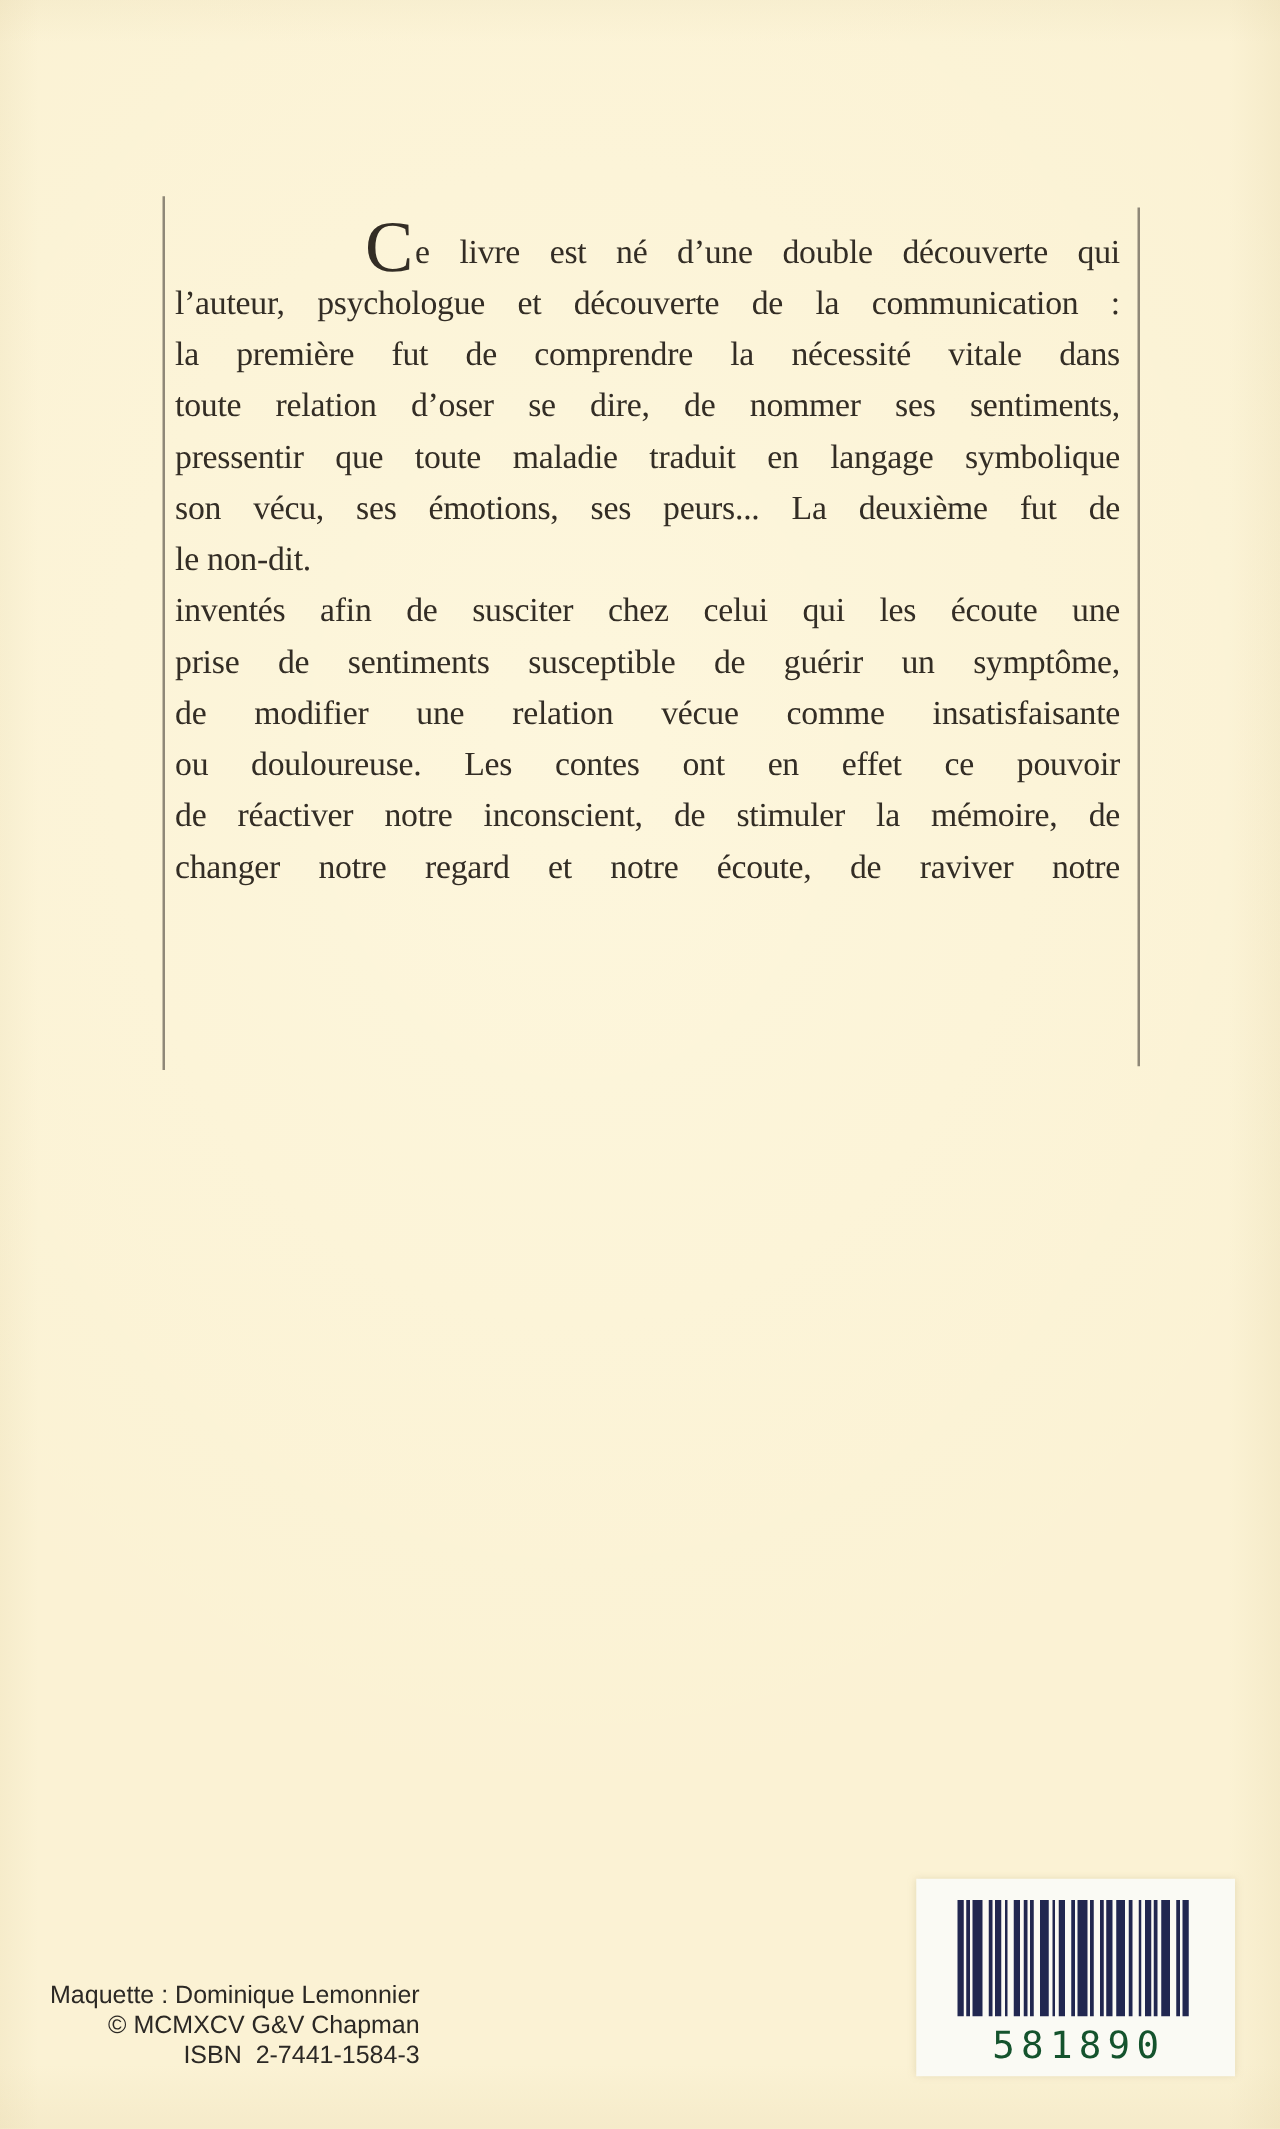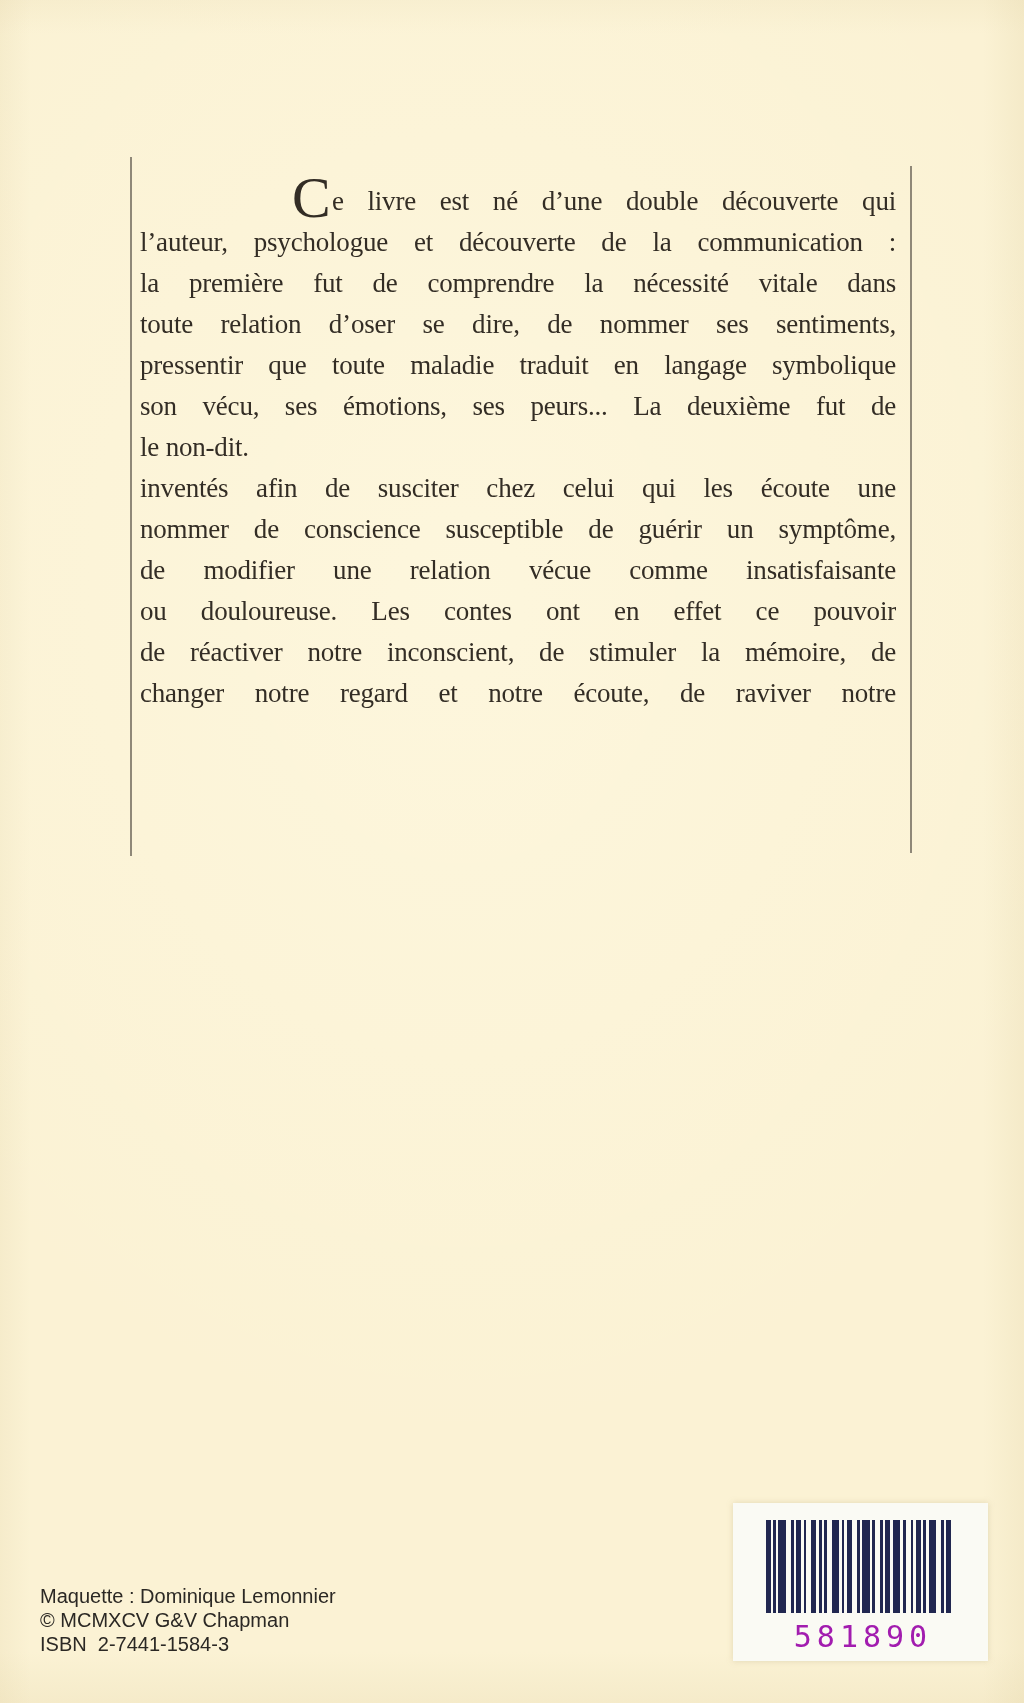--- a/index.html
+++ b/index.html
@@ -33,57 +33,57 @@
   .line.first{position:relative;padding-left:192px;box-sizing:border-box;}
   .dropcap{
     position:absolute;left:152px;top:-12px;
     font-size:58px;line-height:58px;letter-spacing:0;
   }
   .credits{
     position:absolute;left:40px;top:1584px;
     font-family:"Liberation Sans", sans-serif;
     font-size:20px;line-height:24px;color:#2b2824;
   }
-  .credit-line{white-space:pre;}
+  .credit-line{white-space:pre;text-align:right;}
   .barcode-label{
     position:absolute;left:733px;top:1503px;width:255px;height:158px;
     background:var(--label);
     box-shadow:0 0 6px rgba(180,165,120,.35);
   }
   .bars{
     margin:17px auto 0 auto;width:190px;height:93px;
     display:flex;align-items:stretch;
   }
   .bars span{flex:none;height:100%;}
   .bars .bar{background:var(--bar);}
   .barcode-number{
     margin-top:6px;text-align:center;
     font-family:"DejaVu Sans Mono", monospace;
-    font-size:30px;letter-spacing:5px;color:#a21caf;
+    font-size:30px;letter-spacing:5px;color:#14532d;
     text-indent:5px;
   }
 </style>
 </head>
 <body>
 
 <div class="page">
 
   <div class="rule rule-left"></div>
   <div class="rule rule-right"></div>
 
   <div class="blurb" id="blurb">
       <div class="line first"><span class="dropcap">C</span>e livre est né d’une double découverte qui</div>
       <div class="line">l’auteur, psychologue et découverte de la communication :</div>
       <div class="line">la première fut de comprendre la nécessité vitale dans</div>
       <div class="line">toute relation d’oser se dire, de nommer ses sentiments,</div>
       <div class="line">pressentir que toute maladie traduit en langage symbolique</div>
       <div class="line">son vécu, ses émotions, ses peurs... La deuxième fut de</div>
       <div class="line para-end">le non-dit.</div>
       <div class="line">inventés afin de susciter chez celui qui les écoute une</div>
-      <div class="line">nommer de conscience susceptible de guérir un symptôme,</div>
+      <div class="line">prise de sentiments susceptible de guérir un symptôme,</div>
       <div class="line">de modifier une relation vécue comme insatisfaisante</div>
       <div class="line">ou douloureuse. Les contes ont en effet ce pouvoir</div>
       <div class="line">de réactiver notre inconscient, de stimuler la mémoire, de</div>
       <div class="line">changer notre regard et notre écoute, de raviver notre</div>
     </div>
 
   <div class="credits" id="credits">
       <div class="credit-line">Maquette : Dominique Lemonnier</div>
       <div class="credit-line">© MCMXCV G&amp;V Chapman</div>
       <div class="credit-line">ISBN  2-7441-1584-3</div>

